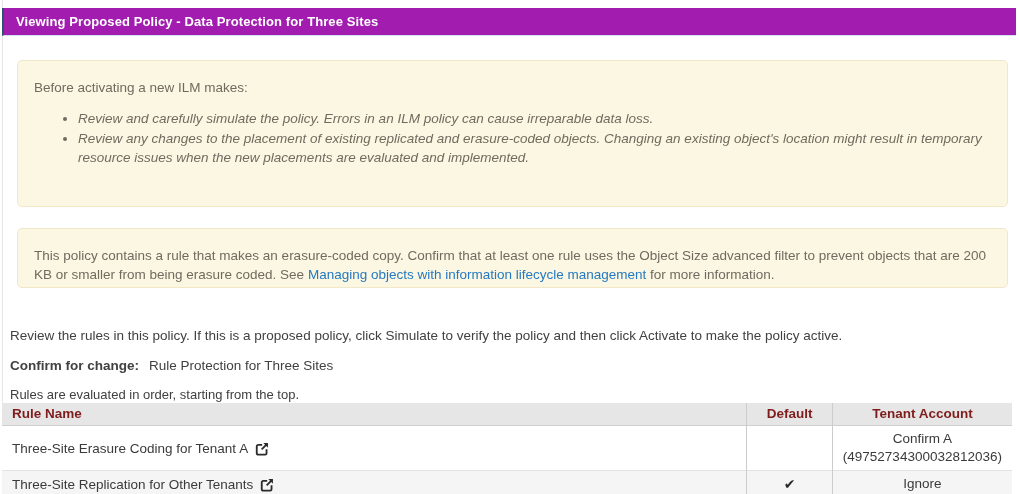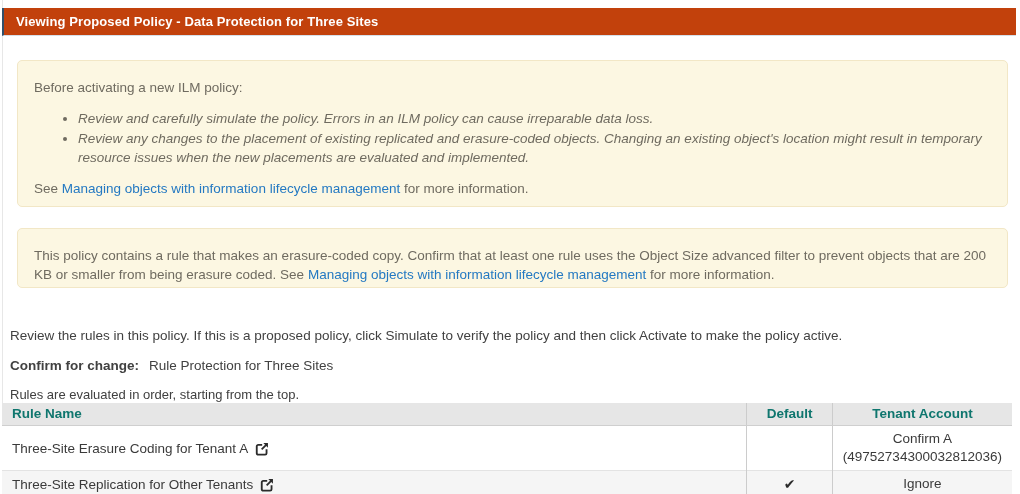--- a/index.html
+++ b/index.html
@@ -14,21 +14,21 @@
   .page { width: 1020px; height: 494px; position: relative; background: #fff; }
   .content-frame {
     position: absolute; top: 0; left: 2px; right: 0; bottom: 0;
     border-left: 1px solid #e7e7e7;
   }
 
   
   .panel-header {
     position: absolute; top: 8px; left: 2px; right: 4px;
     height: 28px;
-    background: #c2410c;
+    background: #a21caf;
     border-left: 2px solid #31506c;
     border-bottom: 1px solid #d5dfe9;
     display: flex; align-items: center;
   }
   .panel-header .title {
     color: #ffffff; font-weight: bold; font-size: 13px;
     padding-left: 12px; letter-spacing: .1px;
     white-space: nowrap;
   }
 
@@ -60,21 +60,21 @@
 
   
   .rules-table {
     position: absolute; top: 403px; left: 2px; width: 1010px;
     border-collapse: collapse;
     font-size: 13.5px; color: #3a3a3a;
     border-bottom: 1px solid #e0e0e0;
   }
   .rules-table th {
     background: #e6e6e6;
-    font-weight: bold; color: #0f766e;
+    font-weight: bold; color: #7f1d1d;
     padding: 3px 10px 4px 10px;
     text-align: left;
     border-bottom: 1px solid #cfcfcf;
   }
   .rules-table th.c, .rules-table td.c { text-align: center; }
   .rules-table th + th, .rules-table td + td { border-left: 1px solid #cccccc; }
   .rules-table td { padding: 4px 10px; }
   .rules-table col.col-name { width: 760px; }
   .rules-table col.col-default { width: 86px; }
   .rules-table col.col-tenant { width: 164px; }
@@ -89,26 +89,25 @@
 <body>
 
 <div class="page">
   <div class="content-frame"></div>
 
   <div class="panel-header">
     <span class="title">Viewing Proposed Policy - Data Protection for Three Sites</span>
   </div>
 
   <div class="alert alert-1">
-    <div class="intro">Before activating a new ILM policy:</div>
+    <div class="intro">Before activating a new ILM makes:</div>
     <ul>
       <li>Review and carefully simulate the policy. Errors in an ILM policy can cause irreparable data loss.</li>
       <li>Review any changes to the placement of existing replicated and erasure-coded objects. Changing an existing object's location might result in temporary resource issues when the new placements are evaluated and implemented.</li>
     </ul>
-    <div><span>See </span><a class="ilm-link">Managing objects with information lifecycle management</a><span> for more information.</span></div>
   </div>
 
   <div class="alert alert-2">
     <span>This policy contains a rule that makes an erasure-coded copy. Confirm that at least one rule uses the Object Size advanced filter to prevent objects that are 200 KB or smaller from being erasure coded. See </span><a class="ilm-link">Managing objects with information lifecycle management</a><span> for more information.</span>
   </div>
 
   <div class="review-line">Review the rules in this policy. If this is a proposed policy, click Simulate to verify the policy and then click Activate to make the policy active.</div>
 
   <div class="reason-line">
     <span class="label">Confirm for change:</span><span>Rule Protection for Three Sites</span>

